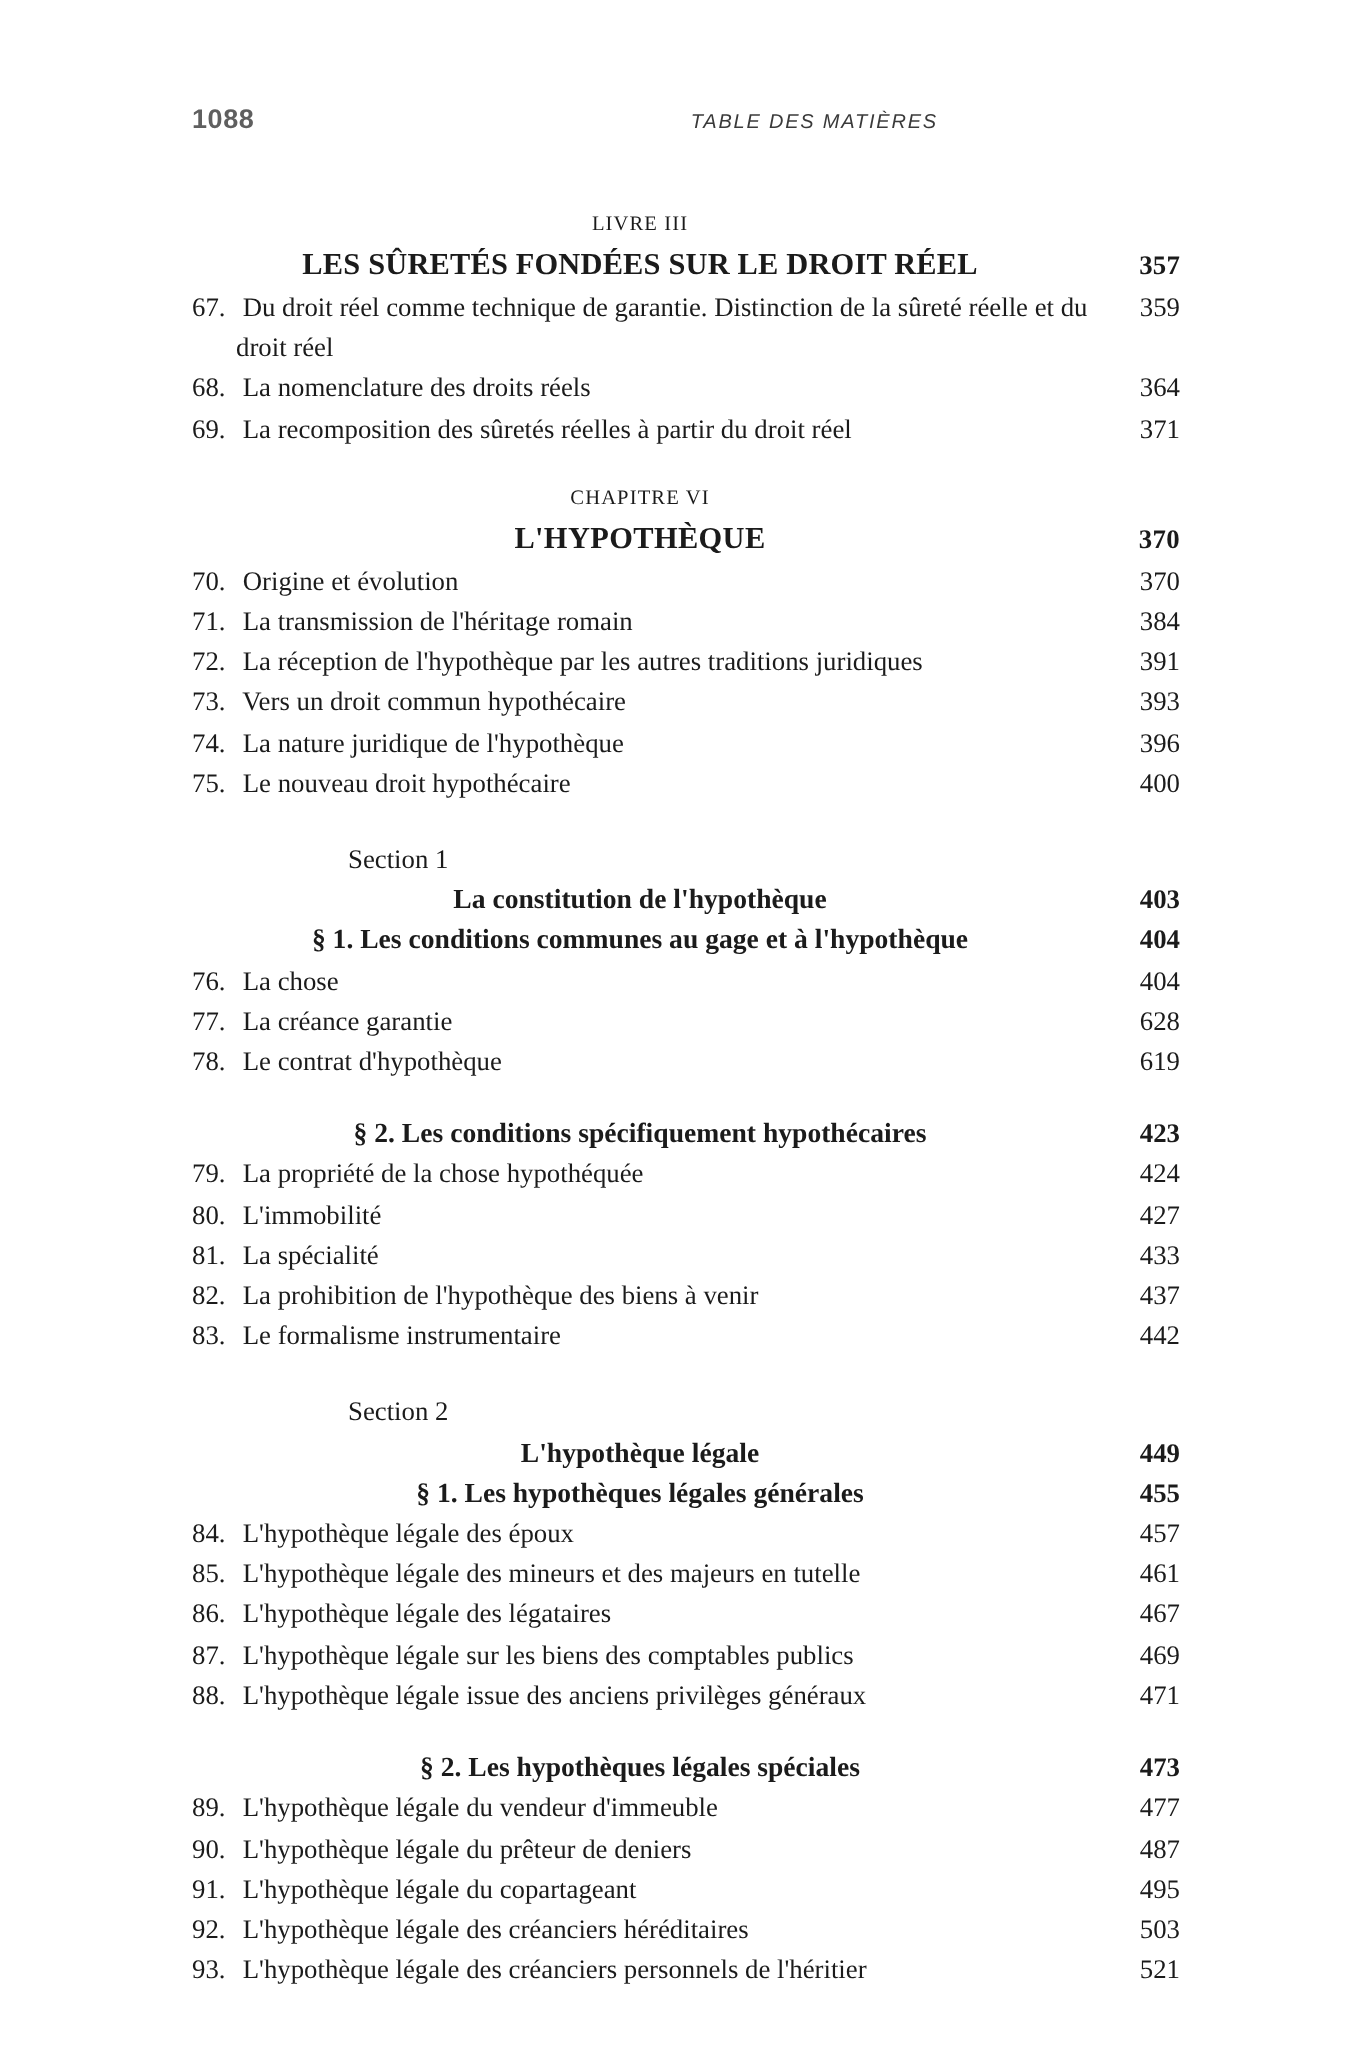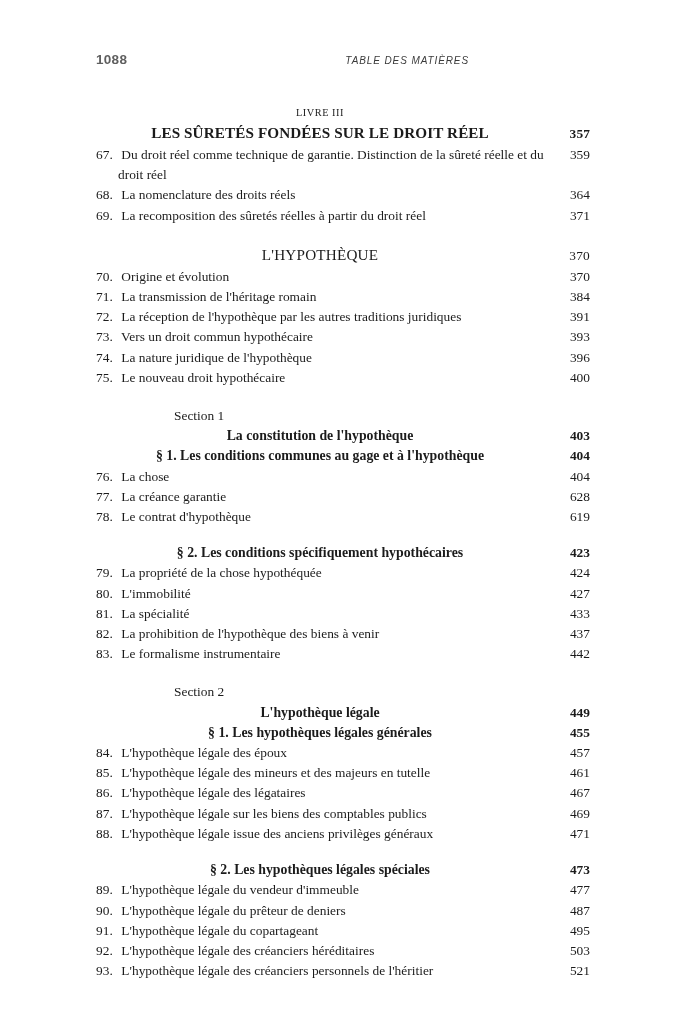--- a/index.html
+++ b/index.html
@@ -106,24 +106,25 @@
 
   .divtitle {
     font-weight: 700;
     font-size: 15.2px;
     line-height: 22px;
     letter-spacing: 0.1px;
   }
   .divtitle .label { text-align: center; }
 
   .chaptitle {
-    font-weight: 400;
+    font-weight: 700;
     font-size: 15.2px;
     line-height: 22px;
     letter-spacing: 0.2px;
+    align-items: center;
   }
   .chaptitle .label { text-align: center; }
 
   
   .section-kicker {
     font-size: 13.4px;
     line-height: 20.2px;
     padding-left: 78px;
   }
 
@@ -167,20 +168,21 @@
         <div class="row entry">
           <div class="label"><span class="num">68.</span><span> La nomenclature des droits réels</span></div>
           <div class="pg">364</div>
         </div>
         <div class="row entry">
           <div class="label"><span class="num">69.</span><span> La recomposition des sûretés réelles à partir du droit réel</span></div>
           <div class="pg">371</div>
         </div>
       </div>
       <div class="block">
+        <div class="kicker">CHAPITRE VI</div>
         <div class="row chaptitle">
           <div class="label"><span>L'HYPOTHÈQUE</span></div>
           <div class="pg">370</div>
         </div>
       </div>
       <div>
         <div class="row entry">
           <div class="label"><span class="num">70.</span><span> Origine et évolution</span></div>
           <div class="pg">370</div>
         </div>

